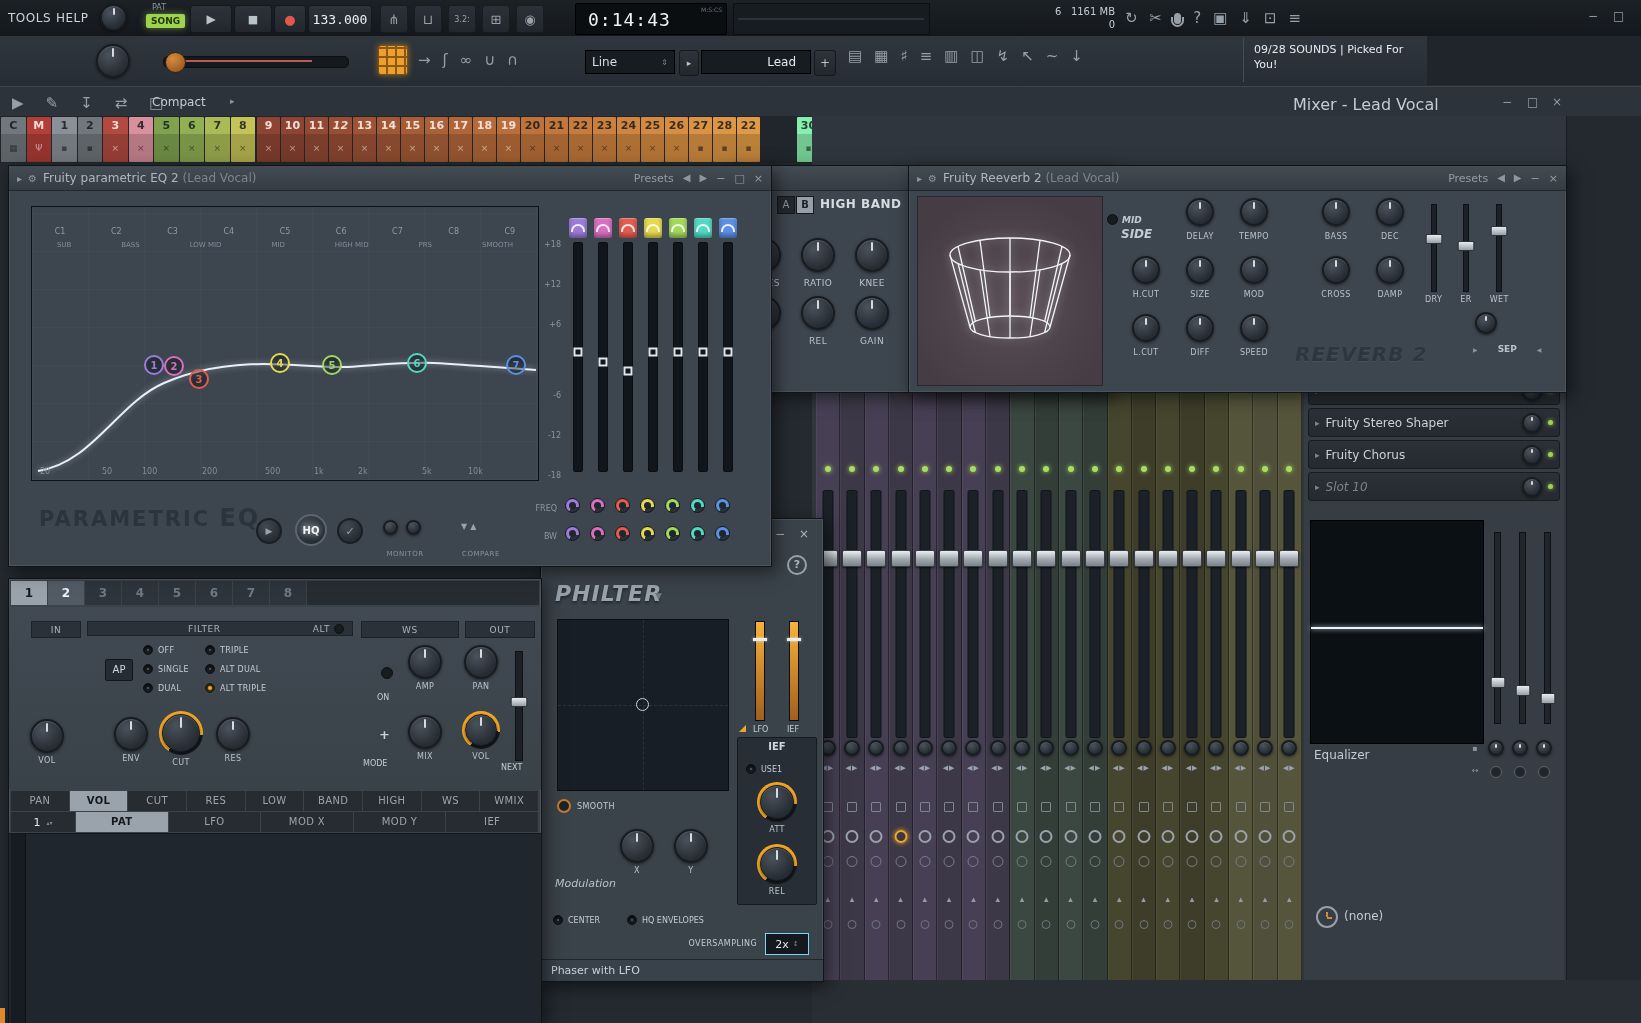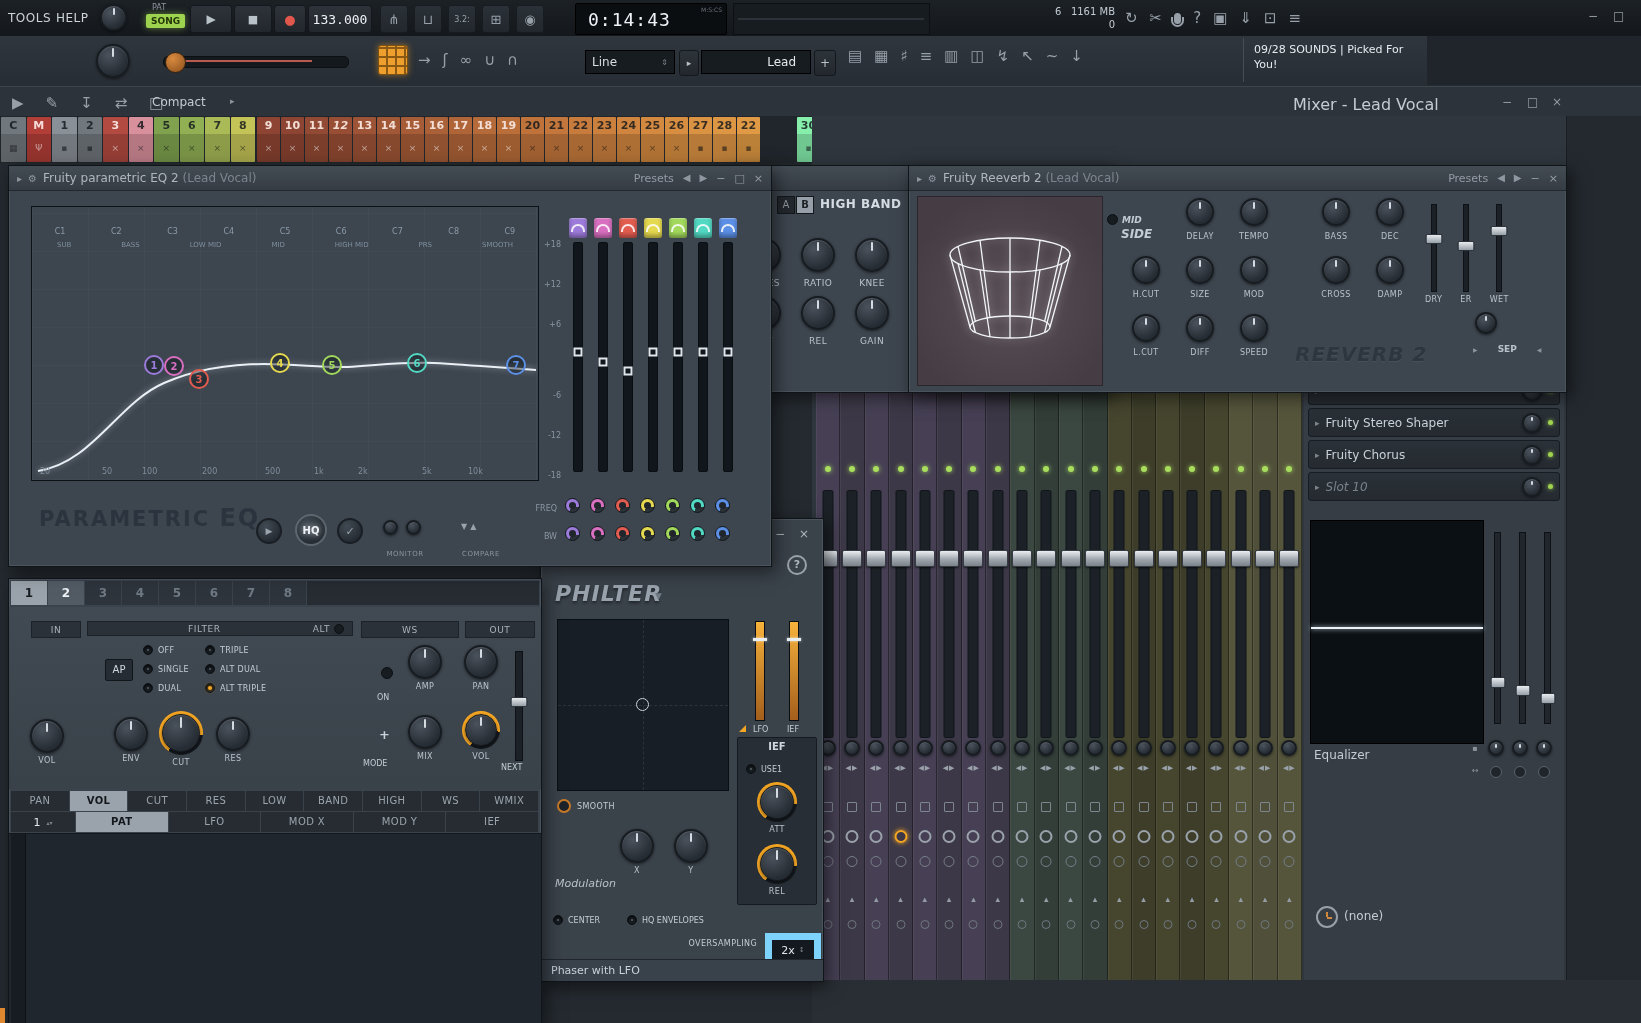--- a/index.html
+++ b/index.html
@@ -1028,21 +1028,21 @@
     </div>
     <div class="abs" style="left:12px;top:396px;display:flex;align-items:flex-end;gap:5px">
       <div class="radio off"></div>
         <span style="font-size:8px;color:#c3cbd3">CENTER</span>
     </div>
     <div class="abs" style="left:86px;top:396px;display:flex;align-items:center;gap:5px">
       <div class="radio off"></div>
         <span style="font-size:8px;color:#c3cbd3">HQ ENVELOPES</span>
     </div>
     <span class="abs" style="left:98px;top:420px;width:118px;text-align:right;font-size:8px;color:#c3cbd3;letter-spacing:.4px">OVERSAMPLING</span>
-    <div class="abs" style="left:224px;top:414px;width:42px;height:20px;background:#14191f;border:7px solid #7dd3fc;display:flex;align-items:center;justify-content:center;gap:4px">
+    <div class="abs" style="left:224px;top:414px;width:42px;height:20px;background:#14191f;border:1px solid #7dd3fc;display:flex;align-items:center;justify-content:center;gap:4px">
       <span style="font-size:11px;color:#e2e8ee">2x</span>
       <span style="font-size:7px;color:#7c848d">↕</span>
     </div>
     <div class="abs" style="left:0;top:440px;width:282px;height:22px;background:#39414a;border-top:1px solid #21262c;box-sizing:border-box">
       <span style="position:absolute;left:10px;top:4px;font-size:11px;color:#c9d1d9">Phaser with LFO</span>
     </div>
   </div>
 
   <div class="window" style="left:8px;top:578px;width:532px;height:445px;background:#3a424b">
     <div class="abs" style="left:2px;top:2px;display:flex">

